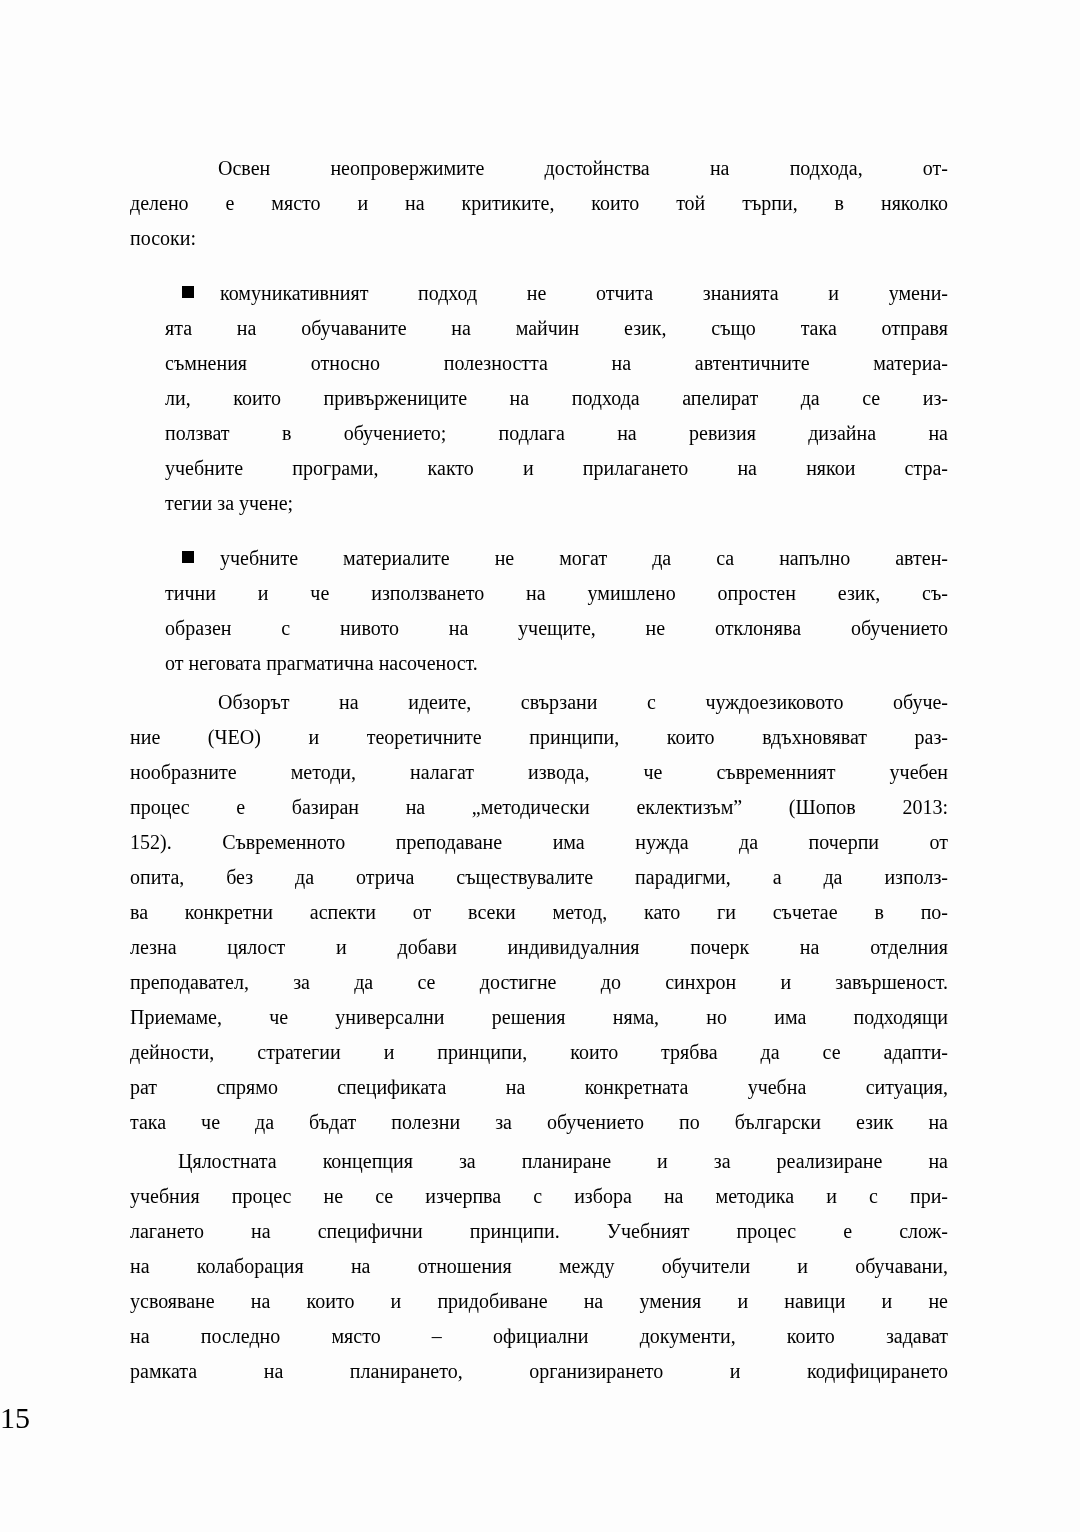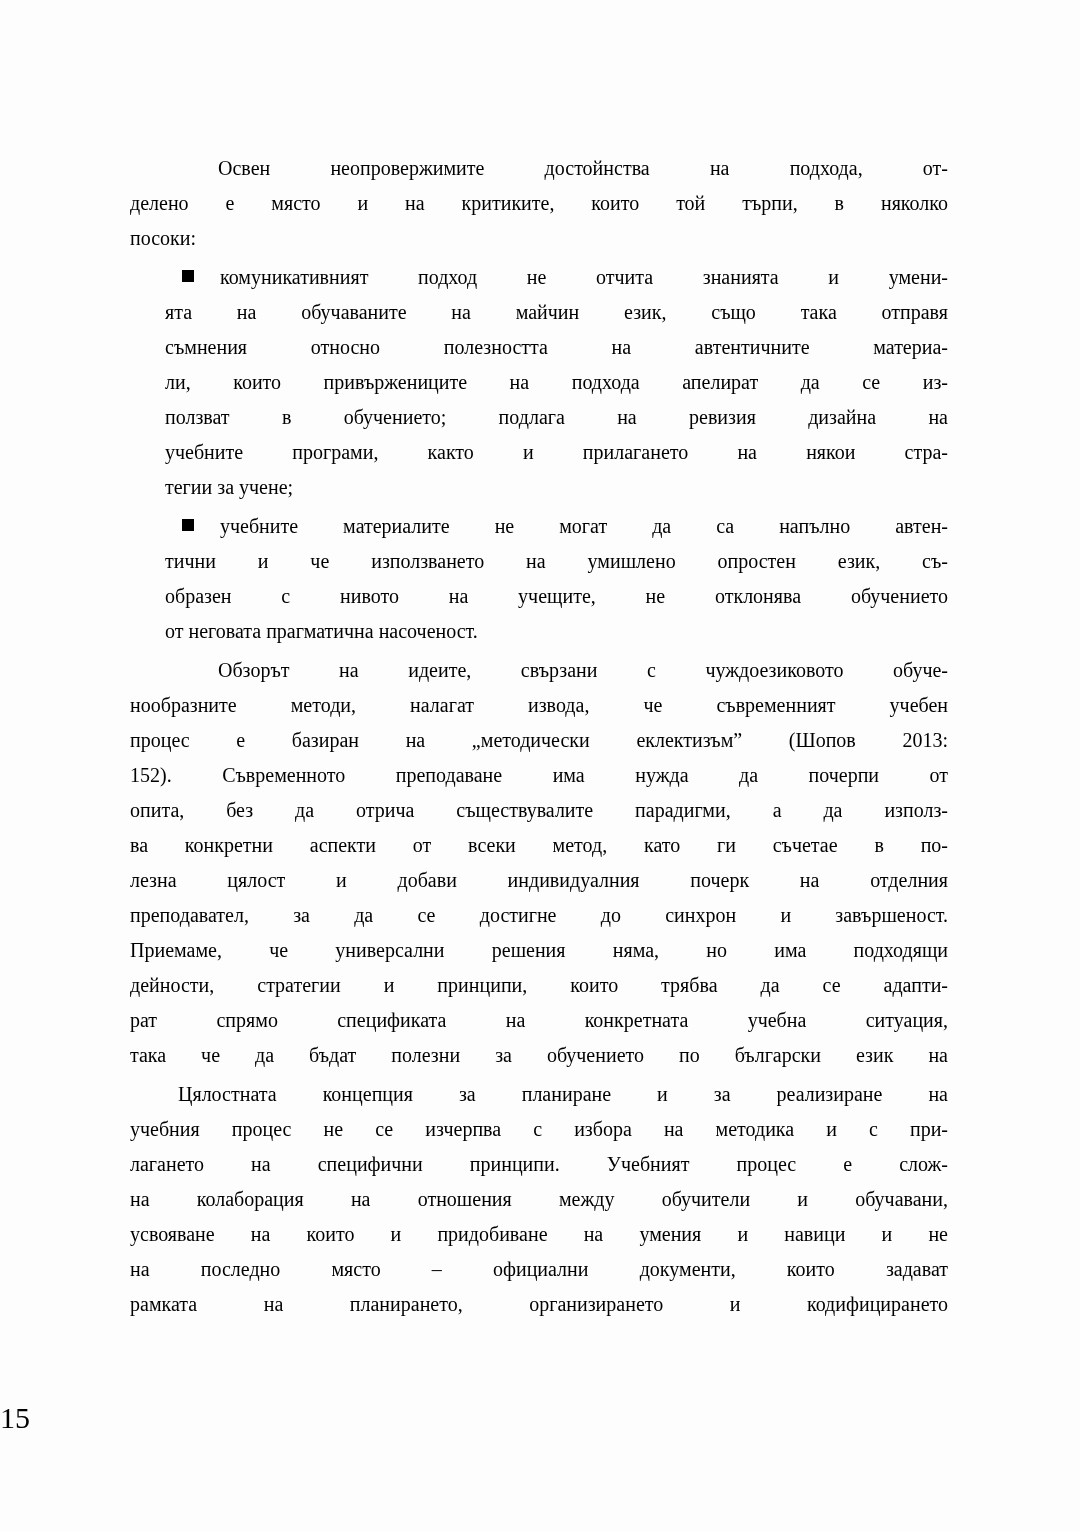--- a/index.html
+++ b/index.html
@@ -31,21 +31,21 @@
     text-align-last: justify;
   }
   .line.last {
     text-align-last: left;
   }
   .indent-lg { padding-left: 88px; }   
   .indent-md { padding-left: 48px; }   
   .para.spaced { margin-top: 4px; }
   .bullet {
     padding-left: 35px;                
-    margin-top: 4px;
+    margin-top: 20px;
   }
   .bullet .line.bfirst { text-indent: 17px; }
   .bullet-marker {
     display: inline-block;
     width: 12px;
     height: 12px;
     background: #000000;
     margin-right: 26px;
     vertical-align: 2px;
   }
@@ -83,20 +83,21 @@
 
     <div class="bullet">
         <div class="line bfirst"><span class="bullet-marker"></span>учебните материалите не могат да са напълно автен-</div>
         <div class="line">тични и че използването на умишлено опростен език, съ-</div>
         <div class="line">образен с нивото на учещите, не отклонява обучението</div>
         <div class="line last">от неговата прагматична насоченост.</div>
       </div>
 
     <div class="para spaced">
         <div class="line indent-lg">Обзорът на идеите, свързани с чуждоезиковото обуче-</div>
+        <div class="line">ние (ЧЕО) и теоретичните принципи, които вдъхновяват раз-</div>
         <div class="line">нообразните методи, налагат извода, че съвременният учебен</div>
         <div class="line">процес е базиран на „методически еклектизъм” (Шопов 2013:</div>
         <div class="line">152). Съвременното преподаване има нужда да почерпи от</div>
         <div class="line">опита, без да отрича съществувалите парадигми, а да използ-</div>
         <div class="line">ва конкретни аспекти от всеки метод, като ги съчетае в по-</div>
         <div class="line">лезна цялост и добави индивидуалния почерк на отделния</div>
         <div class="line">преподавател, за да се достигне до синхрон и завършеност.</div>
         <div class="line">Приемаме, че универсални решения няма, но има подходящи</div>
         <div class="line">дейности, стратегии и принципи, които трябва да се адапти-</div>
         <div class="line">рат спрямо спецификата на конкретната учебна ситуация,</div>

